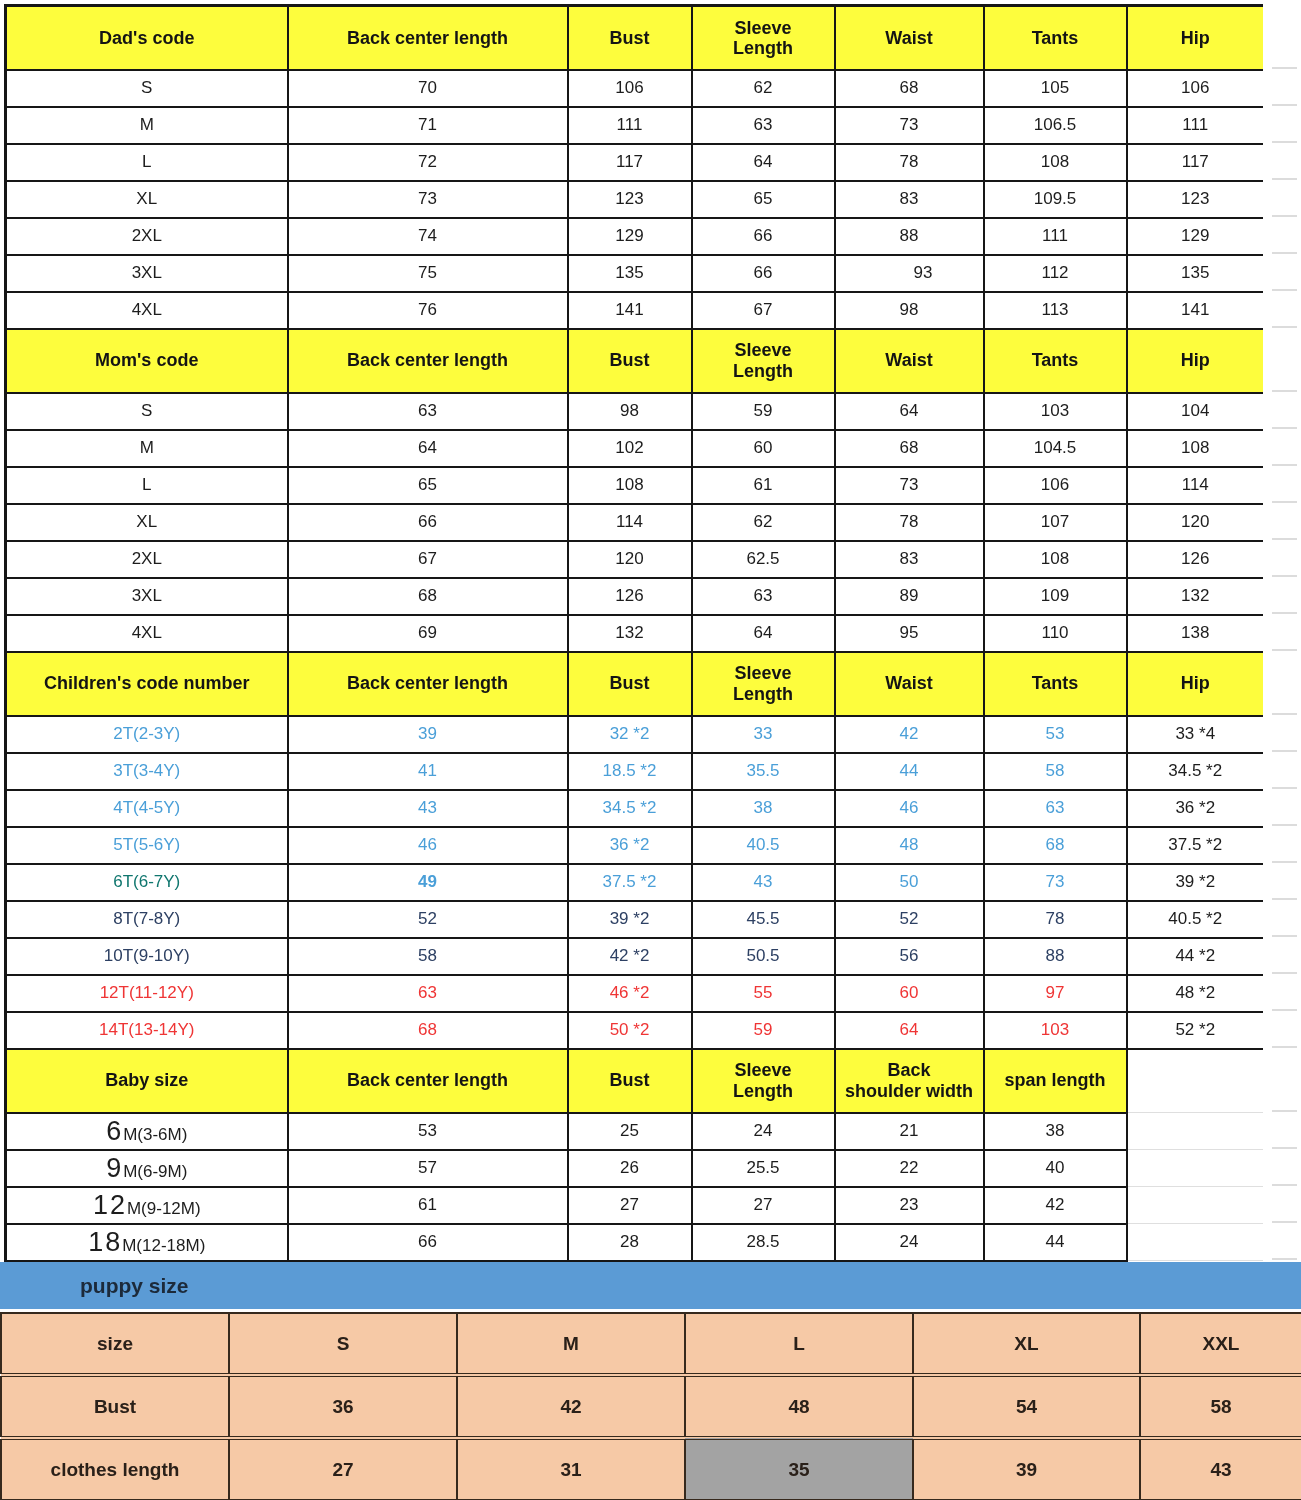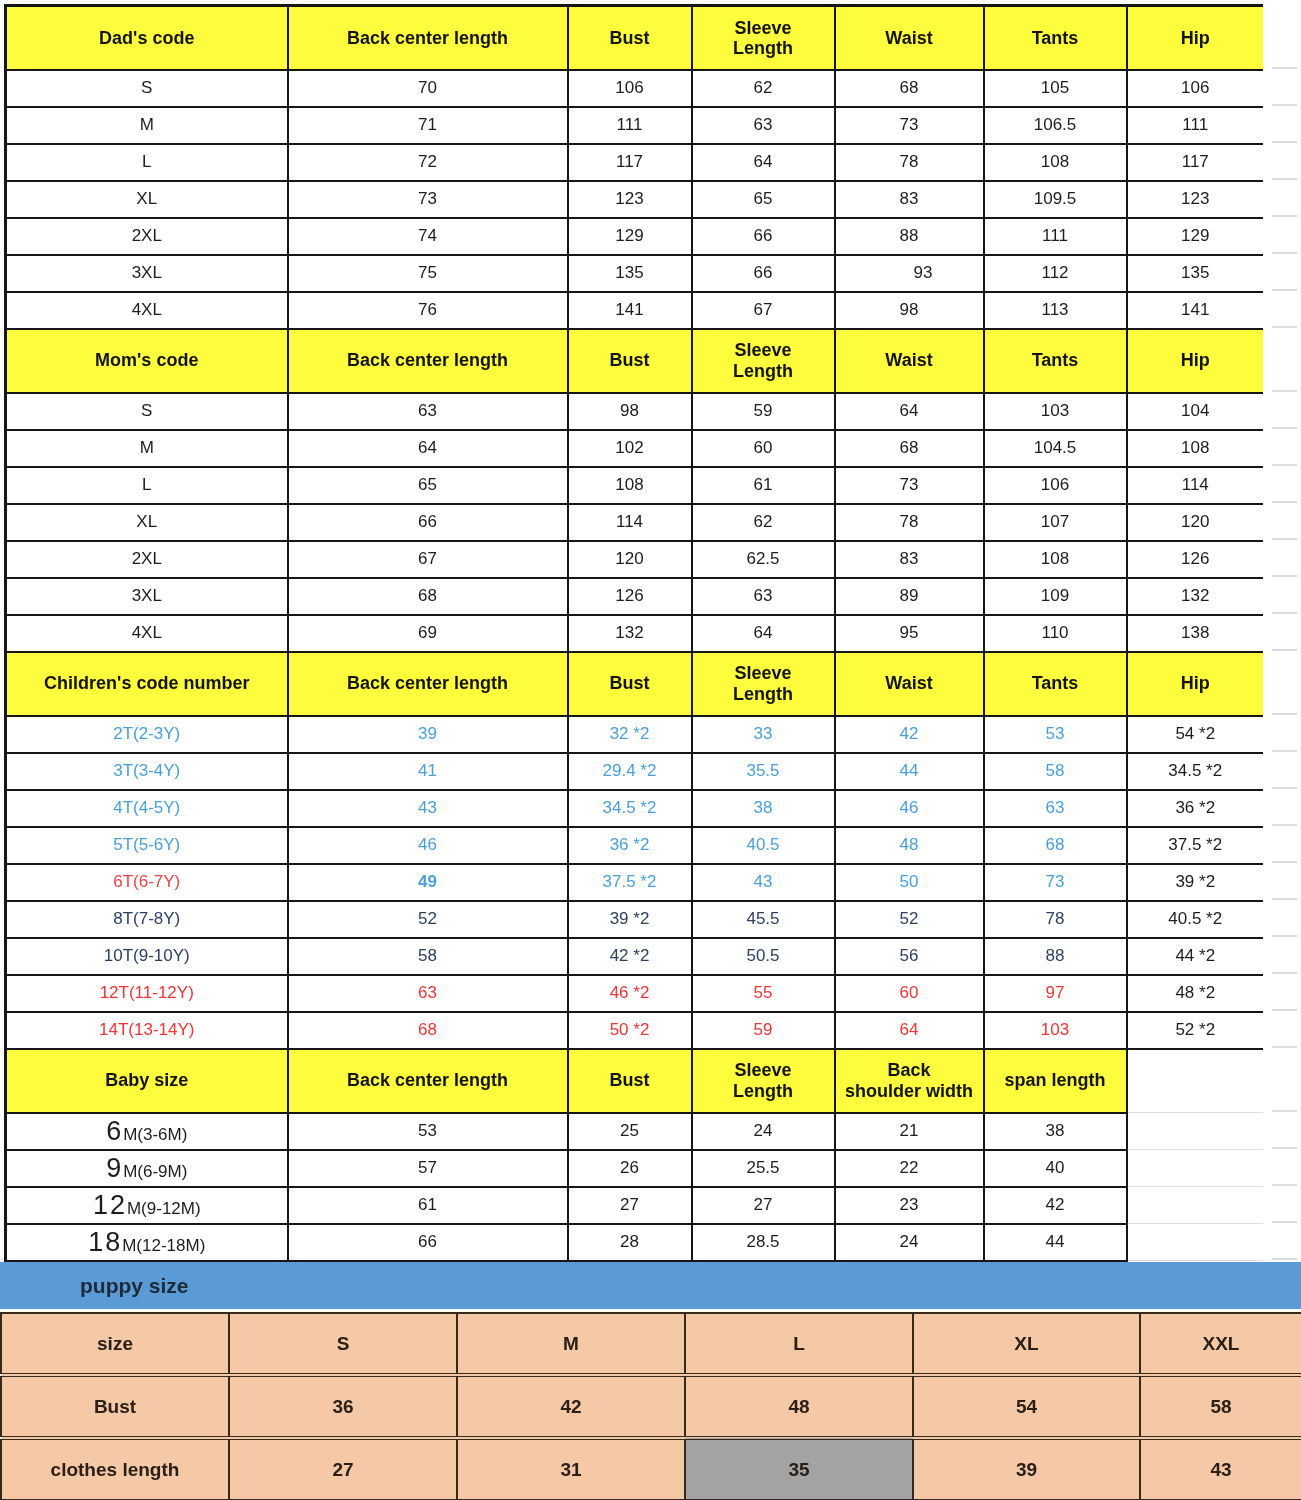--- a/index.html
+++ b/index.html
@@ -205,26 +205,26 @@
           <th class="hdr" style="background: rgb(253, 253, 61);">Tants</th>
           <th class="hdr col-hip" style="background: rgb(253, 253, 61);">Hip</th>
         </tr>
         <tr style="height: 37px;">
           <td class="code" style="color: rgb(74, 159, 216);">2T(2-3Y)</td>
           <td class="val" style="color: rgb(74, 159, 216);">39</td>
           <td class="val" style="color: rgb(74, 159, 216);">32 *2</td>
           <td class="val" style="color: rgb(74, 159, 216);">33</td>
           <td class="val" style="color: rgb(74, 159, 216);">42</td>
           <td class="val" style="color: rgb(74, 159, 216);">53</td>
-          <td class="val col-hip" style="color: rgb(29, 29, 29);">54 *2</td>
+          <td class="val col-hip" style="color: rgb(29, 29, 29);">33 *4</td>
         </tr>
         <tr style="height: 37px;">
           <td class="code" style="color: rgb(74, 159, 216);">3T(3-4Y)</td>
           <td class="val" style="color: rgb(74, 159, 216);">41</td>
-          <td class="val" style="color: rgb(74, 159, 216);">29.4 *2</td>
+          <td class="val" style="color: rgb(74, 159, 216);">18.5 *2</td>
           <td class="val" style="color: rgb(74, 159, 216);">35.5</td>
           <td class="val" style="color: rgb(74, 159, 216);">44</td>
           <td class="val" style="color: rgb(74, 159, 216);">58</td>
           <td class="val col-hip" style="color: rgb(29, 29, 29);">34.5 *2</td>
         </tr>
         <tr style="height: 37px;">
           <td class="code" style="color: rgb(74, 159, 216);">4T(4-5Y)</td>
           <td class="val" style="color: rgb(74, 159, 216);">43</td>
           <td class="val" style="color: rgb(74, 159, 216);">34.5 *2</td>
           <td class="val" style="color: rgb(74, 159, 216);">38</td>
@@ -235,21 +235,21 @@
         <tr style="height: 37px;">
           <td class="code" style="color: rgb(74, 159, 216);">5T(5-6Y)</td>
           <td class="val" style="color: rgb(74, 159, 216);">46</td>
           <td class="val" style="color: rgb(74, 159, 216);">36 *2</td>
           <td class="val" style="color: rgb(74, 159, 216);">40.5</td>
           <td class="val" style="color: rgb(74, 159, 216);">48</td>
           <td class="val" style="color: rgb(74, 159, 216);">68</td>
           <td class="val col-hip" style="color: rgb(29, 29, 29);">37.5 *2</td>
         </tr>
         <tr style="height: 37px;">
-          <td class="code" style="color: #ef4444;">6T(6-7Y)</td>
+          <td class="code" style="color: #0f766e;">6T(6-7Y)</td>
           <td class="val" style="color: rgb(74, 159, 216); font-weight: bold;">49</td>
           <td class="val" style="color: rgb(74, 159, 216);">37.5 *2</td>
           <td class="val" style="color: rgb(74, 159, 216);">43</td>
           <td class="val" style="color: rgb(74, 159, 216);">50</td>
           <td class="val" style="color: rgb(74, 159, 216);">73</td>
           <td class="val col-hip" style="color: rgb(29, 29, 29);">39 *2</td>
         </tr>
         <tr style="height: 37px;">
           <td class="code" style="color: rgb(45, 64, 99);">8T(7-8Y)</td>
           <td class="val" style="color: rgb(45, 64, 99);">52</td>

